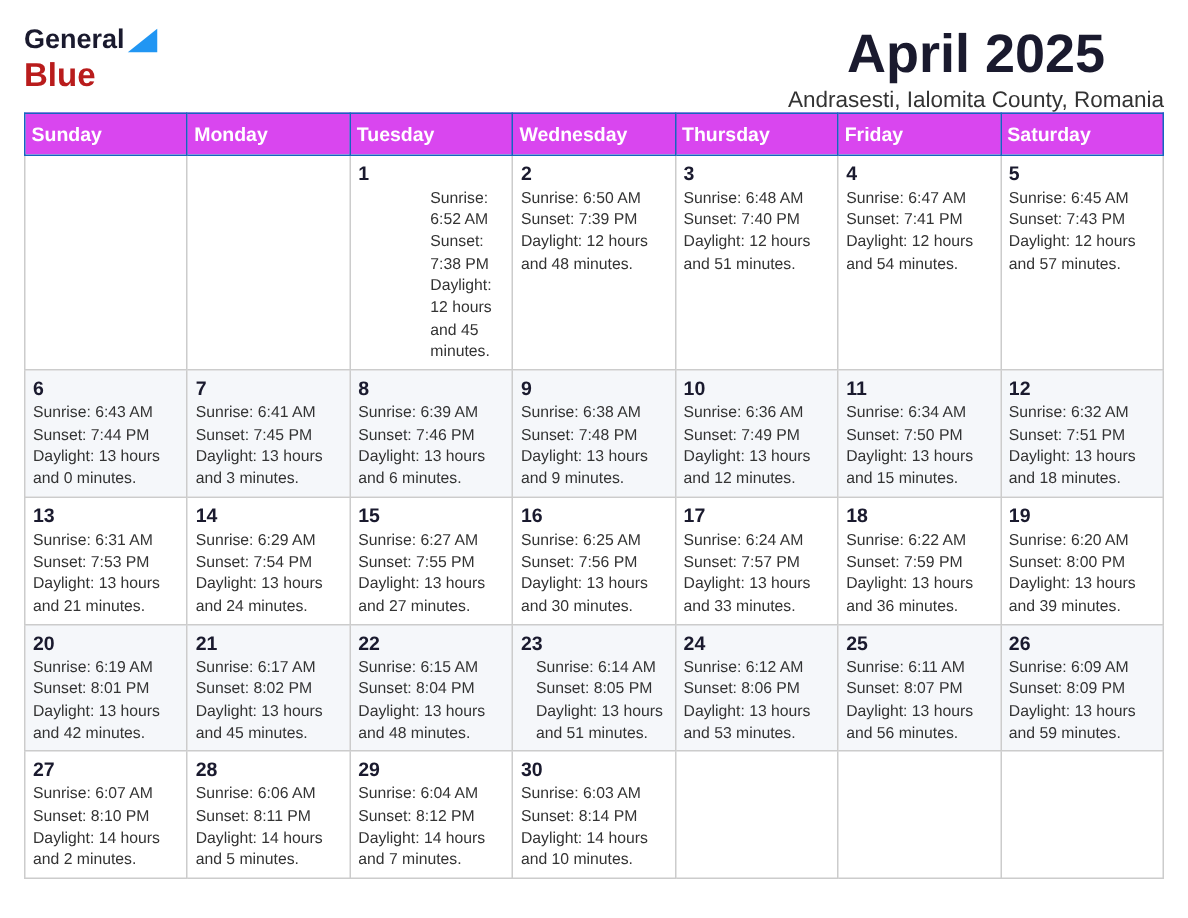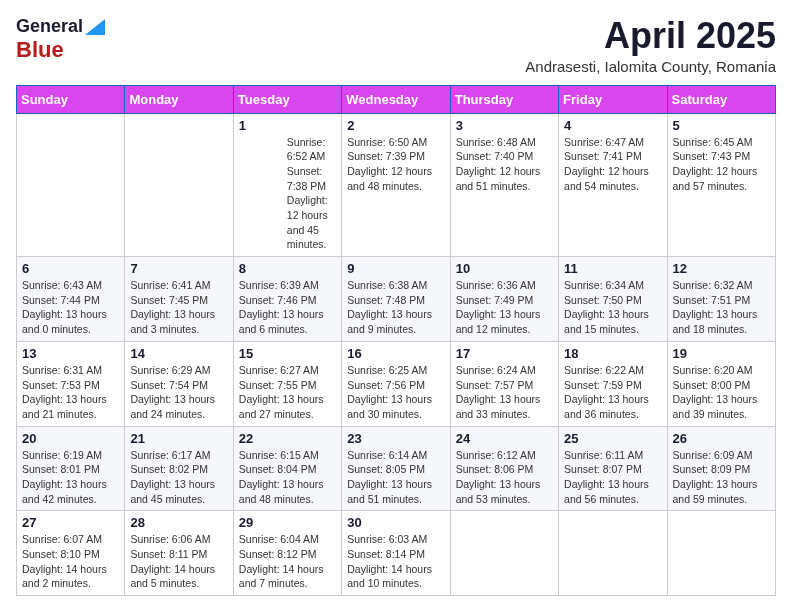--- a/index.html
+++ b/index.html
@@ -7,38 +7,38 @@
       font-family: Arial, sans-serif;
       background: #fff;
       width: 792px;
       min-height: 612px;
       padding: 16px;
     }
     .header {
       display: flex;
       justify-content: space-between;
       align-items: flex-start;
-      margin-bottom: 10px;
     }
     .logo-wrapper {
       display: flex;
       flex-direction: column;
     }
     .logo-row {
       display: flex;
       align-items: center;
     }
     .title-section {
       text-align: right;
     }
     .month-title {
       font-size: 36px;
       font-weight: bold;
       color: #1a1a2e;
       line-height: 1.1;
+      text-align: center;
     }
     .location {
       font-size: 15px;
       color: #333;
       margin-top: 2px;
     }
     .calendar {
       width: 100%;
       border-collapse: collapse;
       font-size: 11px;
@@ -270,21 +270,21 @@
         </td>
         <td>
           <div class="day-number">22</div>
           <div class="day-info" style="white-space: pre-line;">Sunrise: 6:15 AM
 Sunset: 8:04 PM
 Daylight: 13 hours
 and 48 minutes.</div>
         </td>
         <td>
           <div class="day-number">23</div>
-          <div class="day-info" style="white-space: pre-line;">Sunrise: 6:14 AM
+          <div class="day-info" style="white-space: pre-line; margin-left: 10px;">Sunrise: 6:14 AM
 Sunset: 8:05 PM
 Daylight: 13 hours
 and 51 minutes.</div>
         </td>
         <td>
           <div class="day-number">24</div>
           <div class="day-info" style="white-space: pre-line;">Sunrise: 6:12 AM
 Sunset: 8:06 PM
 Daylight: 13 hours
 and 53 minutes.</div>

